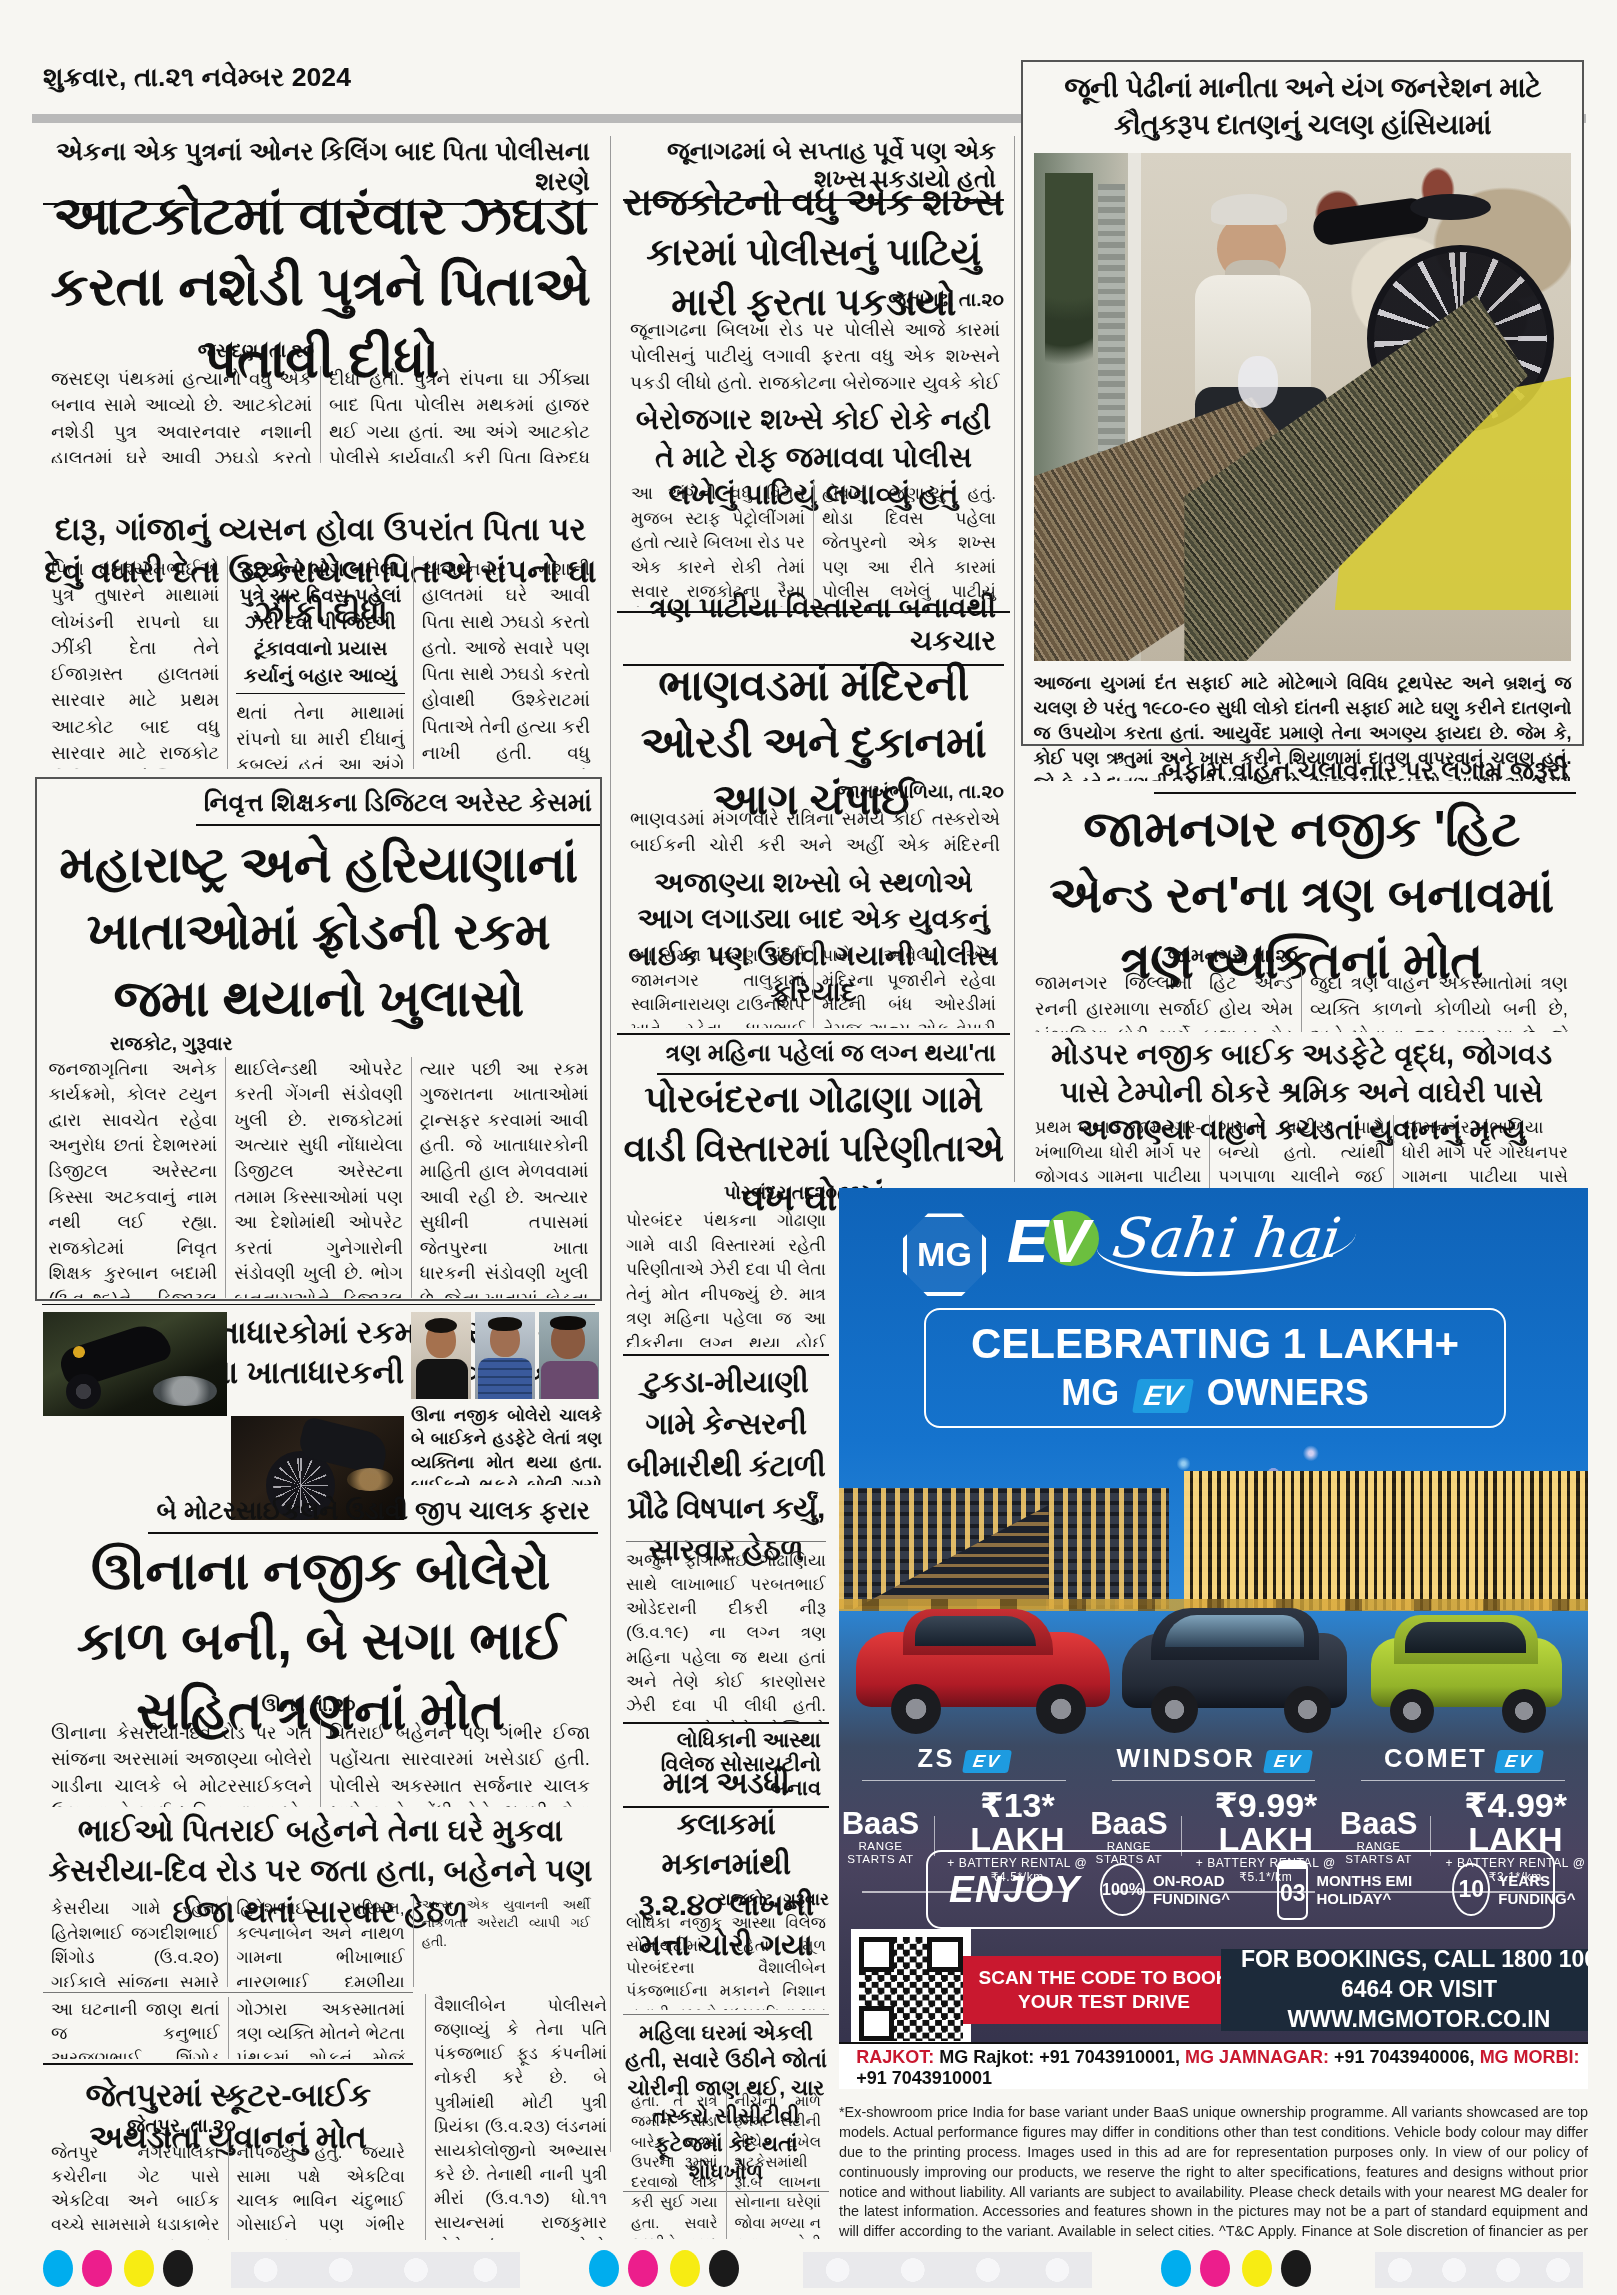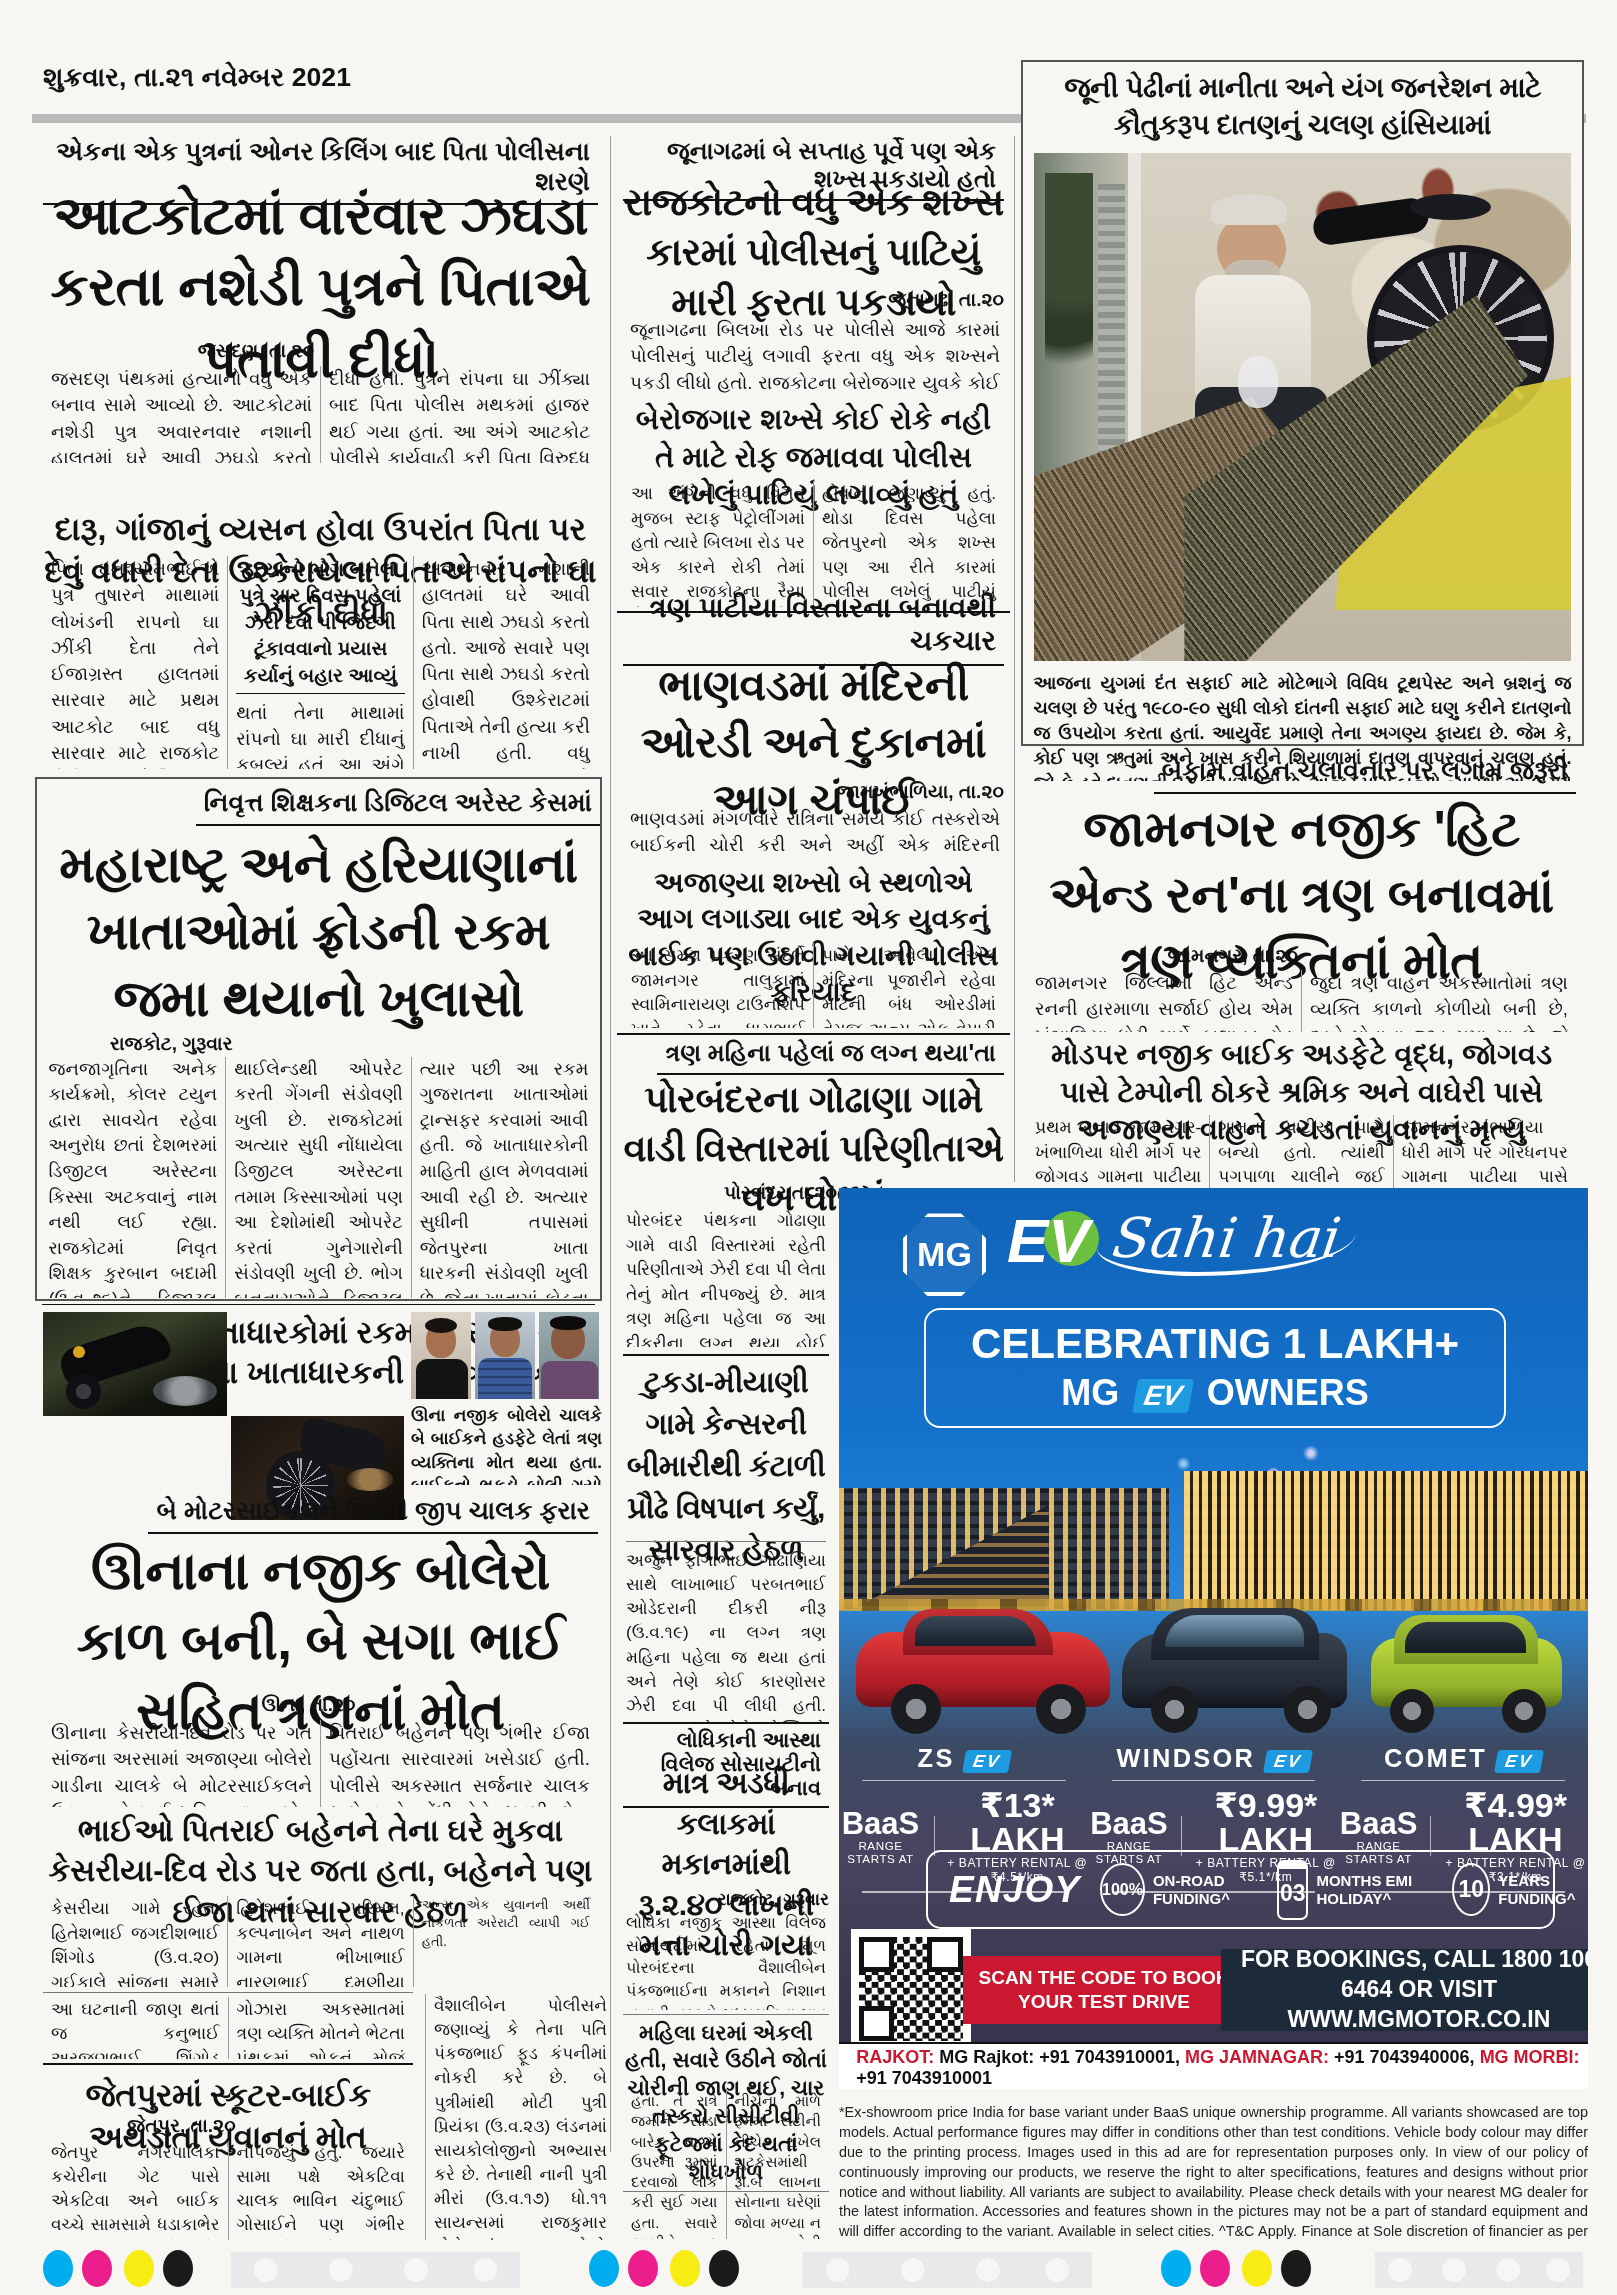--- a/index.html
+++ b/index.html
@@ -56,21 +56,21 @@
                       radial-gradient(circle at 88% 50%,#f6f6f8 0 11.6px,transparent 12px);}
   .wheel{border-radius:50%;border:7px solid #15151a;background:
      repeating-conic-gradient(rgba(200,200,210,.8) 0deg 4deg,rgba(20,20,26,.95) 4deg 22deg);}
   .carwheel{position:absolute;border-radius:50%;background:radial-gradient(circle,#8d8f96 0 28%,#1b1c20 30% 100%);}
 </style>
 </head>
 <body>
 
 <div id="page">
 
-  <div class="abs" style="left:43px;top:62px;font-size:26.6px;font-weight:800;">શુક્રવાર, તા.૨૧ નવેમ્બર 2021</div>
+  <div class="abs" style="left:43px;top:62px;font-size:26.6px;font-weight:800;">શુક્રવાર, તા.૨૧ નવેમ્બર 2024</div>
   <div class="abs" style="right:40px;top:55px;display:flex;align-items:baseline;gap:12.7px;">
     <span style="font-size:25.4px;font-weight:700;">(રાજકોટ આવૃત્તિ)</span>
     <span style="font-size:38px;font-weight:900;letter-spacing:-1.2px;">ગુજરાત સમાચાર</span>
     <span style="font-size:34px;font-weight:900;">૫</span>
   </div>
   <div class="abs grayrule" style="left:32px;top:114px;width:1554px;height:9.2px;"></div>
 
   <div class="abs vline" style="left:610px;top:136px;height:2016px;"></div>
   <div class="abs vline" style="left:1014px;top:136px;height:1046px;"></div>
 

